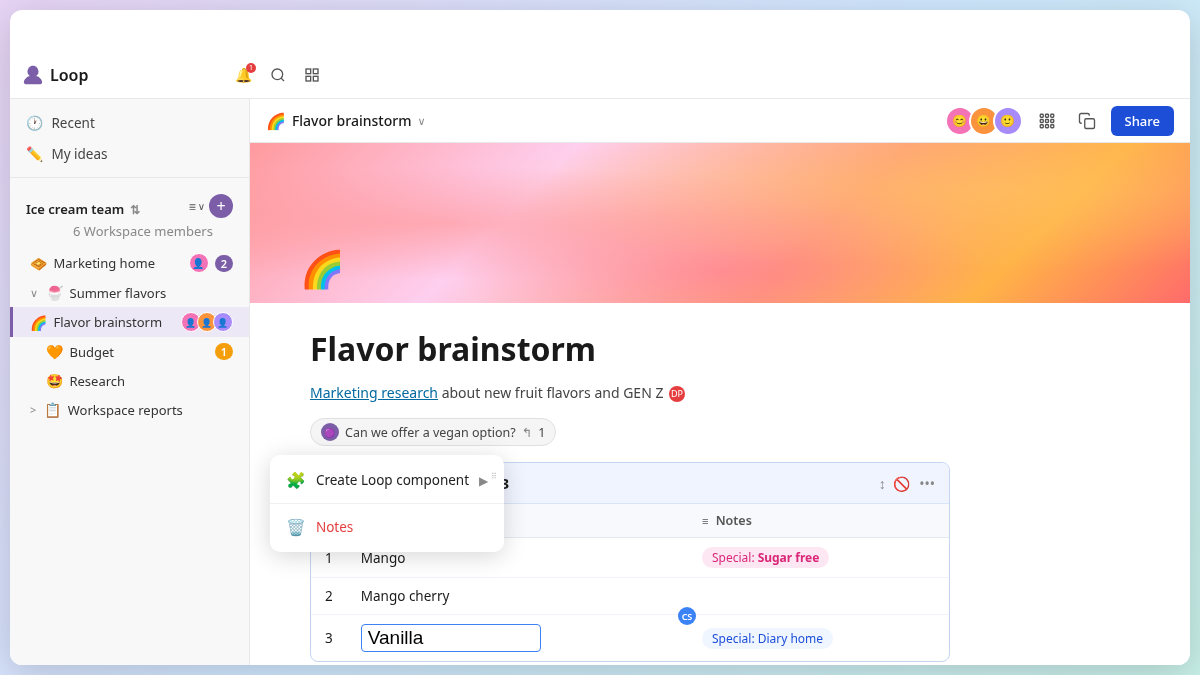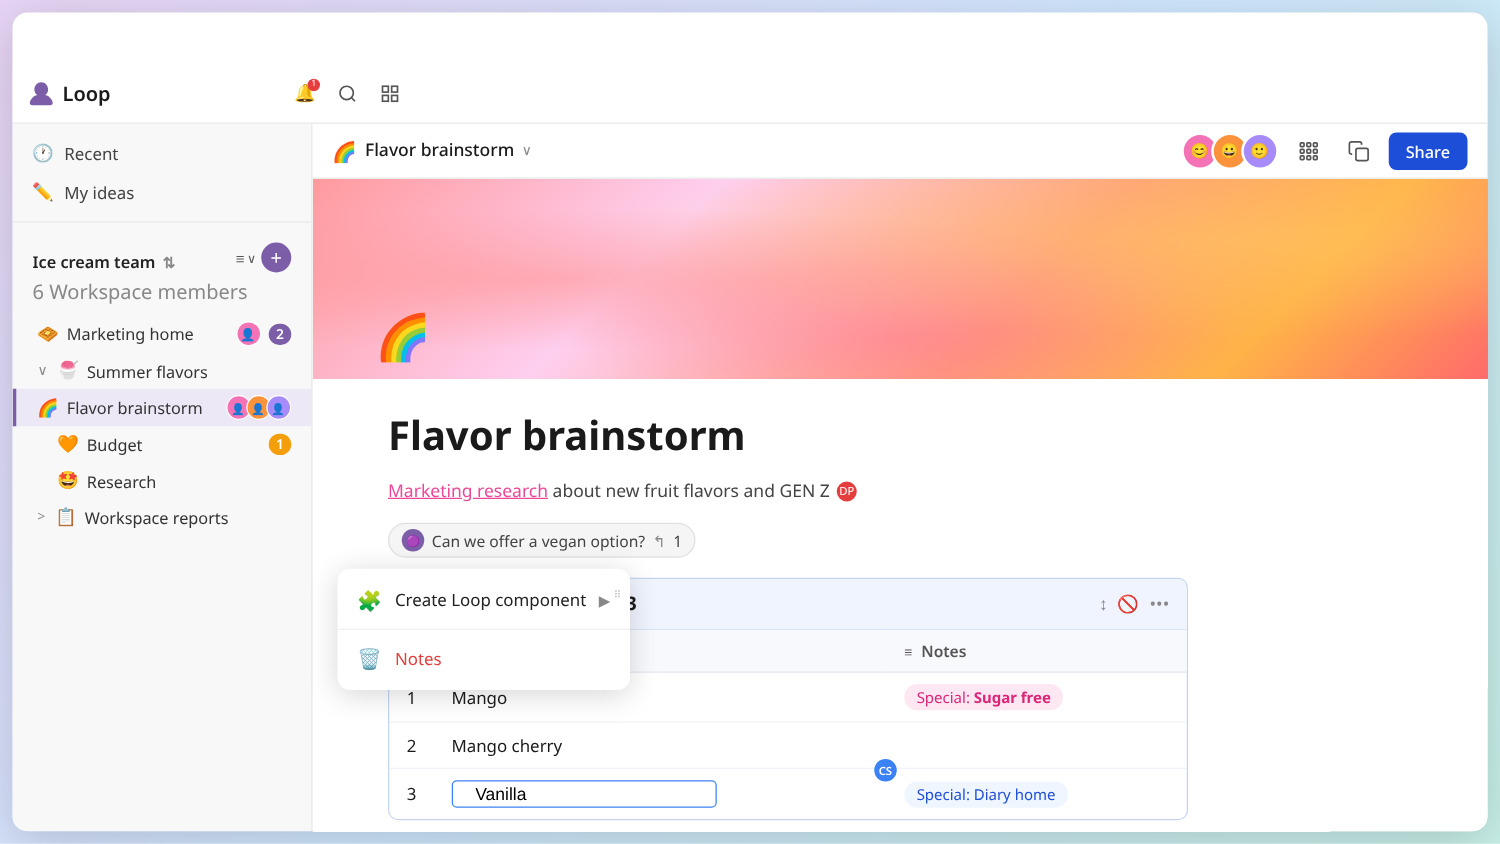--- a/index.html
+++ b/index.html
@@ -118,23 +118,24 @@
     }
     .workspace-title {
       font-size: 13px;
       font-weight: 600;
       color: #222;
       display: flex;
       align-items: center;
       gap: 4px;
     }
     .workspace-subtitle {
-      font-size: 16px;
+      font-size: 13px;
       color: #888;
       padding: 0 16px 8px;
+      margin-left: 47px;
     }
     .workspace-actions {
       display: flex;
       align-items: center;
       gap: 4px;
     }
     .btn-add {
       width: 24px;
       height: 24px;
       background: #7b5ea7;
@@ -306,21 +307,21 @@
       color: #1a1a1a;
       margin-bottom: 12px;
     }
     .doc-links {
       font-size: 14px;
       color: #444;
       margin-bottom: 8px;
       line-height: 1.6;
     }
     .doc-link {
-      color: #ec4899;
+      color: #0369a1;
       text-decoration: underline;
       cursor: pointer;
     }
     .edit-cursor {
       display: inline-block;
       width: 16px;
       height: 16px;
       background: #e53e3e;
       border-radius: 50%;
       vertical-align: middle;
@@ -433,24 +434,24 @@
       display: inline-flex;
       align-items: center;
       gap: 3px;
     }
     .vanilla-cell {
       position: relative;
     }
     .vanilla-input {
       border: 1.5px solid #3b82f6;
       border-radius: 4px;
-      padding: 2px 18px;
-      font-size: 14px;
+      padding: 2px 6px;
+      font-size: 19px;
       outline: none;
-      width: 212px;
+      width: 180px;
     }
     .cs-badge {
       position: absolute;
       top: -8px;
       right: -8px;
       width: 18px;
       height: 18px;
       background: #3b82f6;
       border-radius: 50%;
       font-size: 9px;

